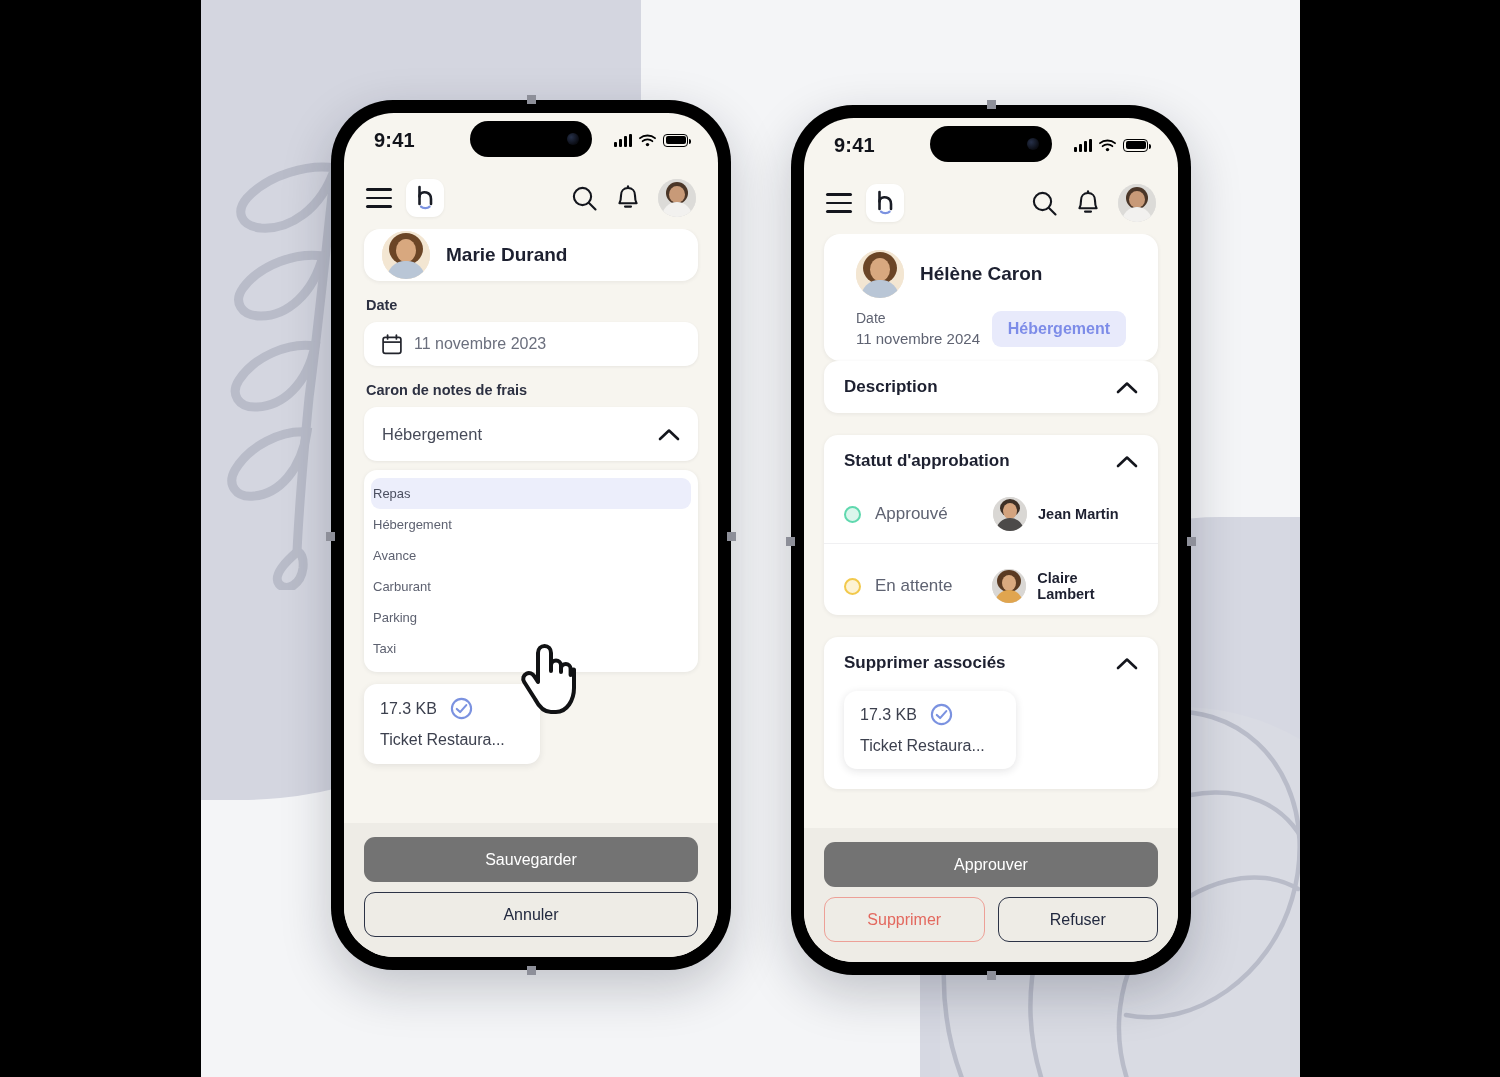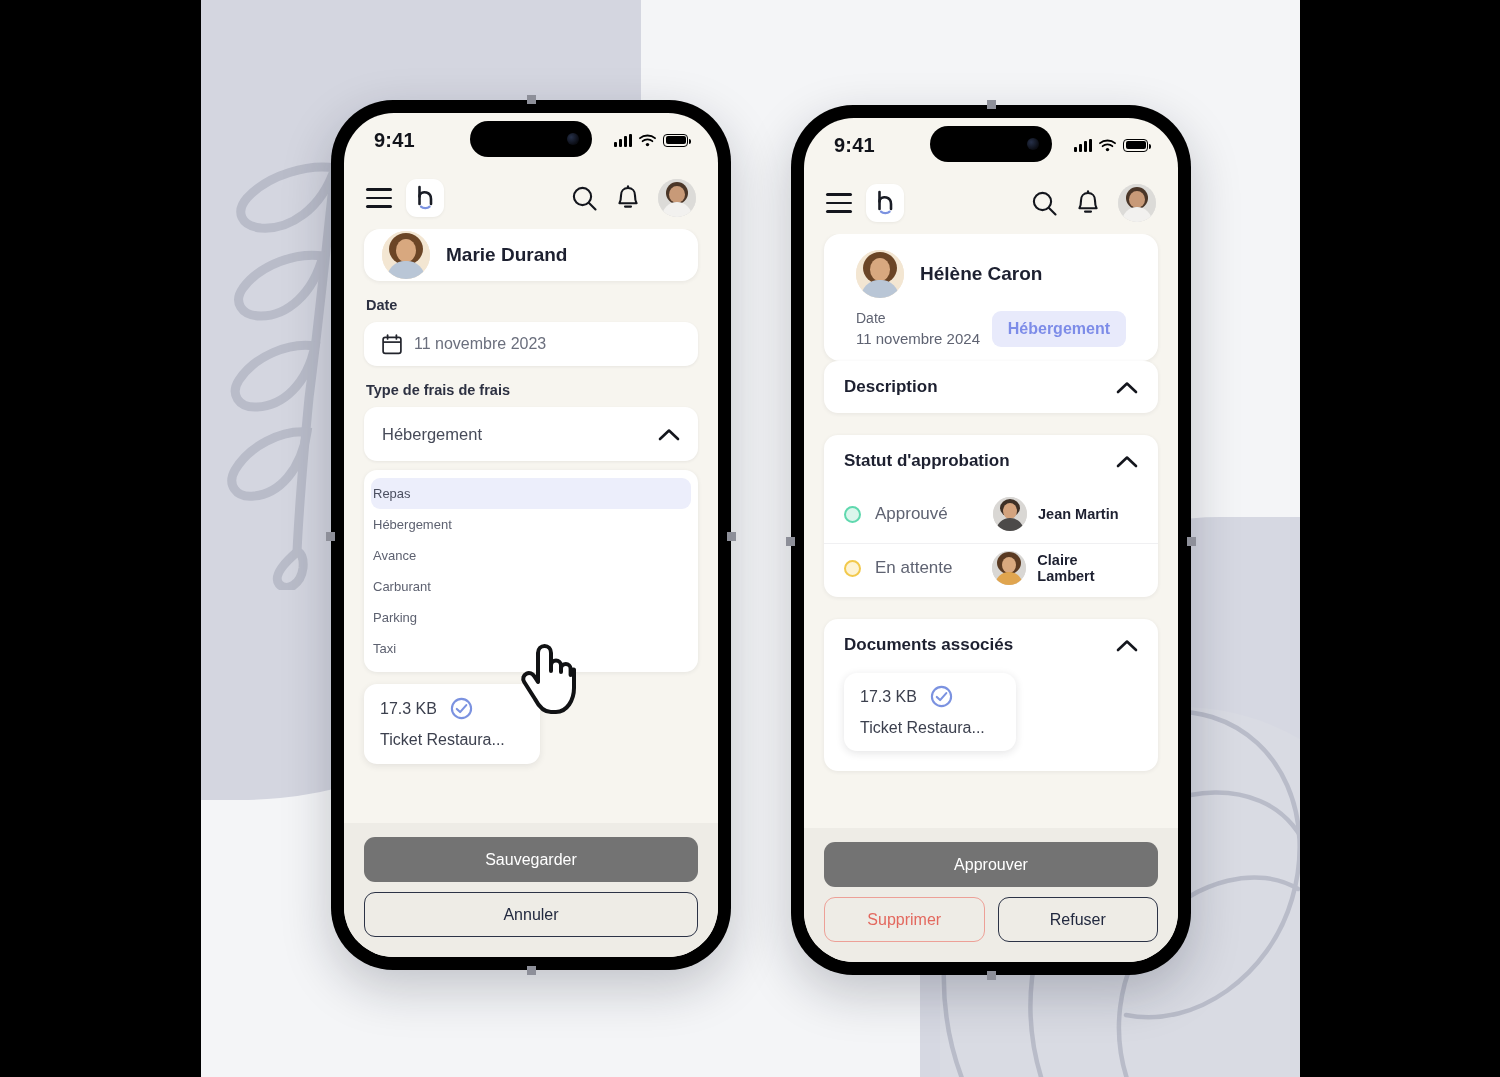--- a/index.html
+++ b/index.html
@@ -232,21 +232,21 @@
   .sect-head {
     height: 52px; display: flex; align-items: center;
     padding: 0 20px; cursor: pointer;
   }
   .sect-title { font-size: 17px; font-weight: 700; color: #1d2030; }
 
   .appr-row {
     display: flex; align-items: center; gap: 14px;
     padding: 10px 20px 12px;
   }
-  .appr-row + .appr-row { border-top: 1px solid #f0f0f2; padding-top: 7px; }
+  .appr-row + .appr-row { border-top: 1px solid #f0f0f2; padding-top: 25px; }
   .dot { width: 17px; height: 17px; border-radius: 50%; flex: 0 0 17px; }
   .appr-status { font-size: 17px; color: #5f6372; width: 104px; }
   .appr-person { display: flex; align-items: center; gap: 11px; }
   .avatar-xs {
     width: 34px; height: 34px; border-radius: 50%; overflow: hidden;
     flex: 0 0 34px; background: #e2e0dd; position: relative;
   }
   .appr-name { font-size: 14.5px; font-weight: 700; color: #1d2030; }
 
   .docs-body { padding: 2px 20px 20px; }
@@ -377,21 +377,21 @@
             <rect x="1.1" y="3.4" width="17.8" height="16" rx="2.2" fill="none" stroke="#22242c" stroke-width="1.7"></rect>
             <path d="M1.1 8.1 L18.9 8.1" stroke="#22242c" stroke-width="1.7"></path>
             <path d="M5.6 1.2 L5.6 5" stroke="#22242c" stroke-width="1.7" stroke-linecap="round"></path>
             <path d="M14.4 1.2 L14.4 5" stroke="#22242c" stroke-width="1.7" stroke-linecap="round"></path>
           </svg>
           <span class="input-value">11 novembre 2023</span>
         </div>
 
         <div class="spacer-14"></div>
 
-        <div class="field-label">Type de frais de frais</div>
+        <div class="field-label">Caron de notes de frais</div>
         <div class="select-box">
           <span class="select-value">Hébergement</span>
           <svg class="chev" width="22" height="13" viewBox="0 0 22 13">
             <path d="M2 11 L11 2.5 L20 11" fill="none" stroke="#14161d" stroke-width="2.6" stroke-linecap="round" stroke-linejoin="round"></path>
           </svg>
         </div>
 
         <div class="dropdown">
           <div class="dd-item sel">Repas</div>
           <div class="dd-item">Hébergement</div>
@@ -560,21 +560,21 @@
                   <span style="position:absolute;left:3px;top:21px;width:28px;height:16px;border-radius:14px 14px 0 0;background:#e0a54f"></span>
                 </span>
               </span>
               <span class="appr-name">Claire Lambert</span>
             </span>
           </div>
         </div>
 
         <div class="sect">
           <div class="sect-head">
-            <span class="sect-title">Documents associés</span>
+            <span class="sect-title">Supprimer associés</span>
             <svg class="chev" style="margin-left:auto" width="22" height="13" viewBox="0 0 22 13">
               <path d="M2 11 L11 2.5 L20 11" fill="none" stroke="#14161d" stroke-width="2.6" stroke-linecap="round" stroke-linejoin="round"></path>
             </svg>
           </div>
           <div class="docs-body">
             <div class="doc-chip2">
               <div class="doc-size-row">
                 <span class="doc-size">17.3 KB</span>
                 <svg width="23" height="23" viewBox="0 0 23 23">
                   <circle cx="11.5" cy="11.5" r="9.6" fill="none" stroke="#7b92e0" stroke-width="2.1"></circle>

